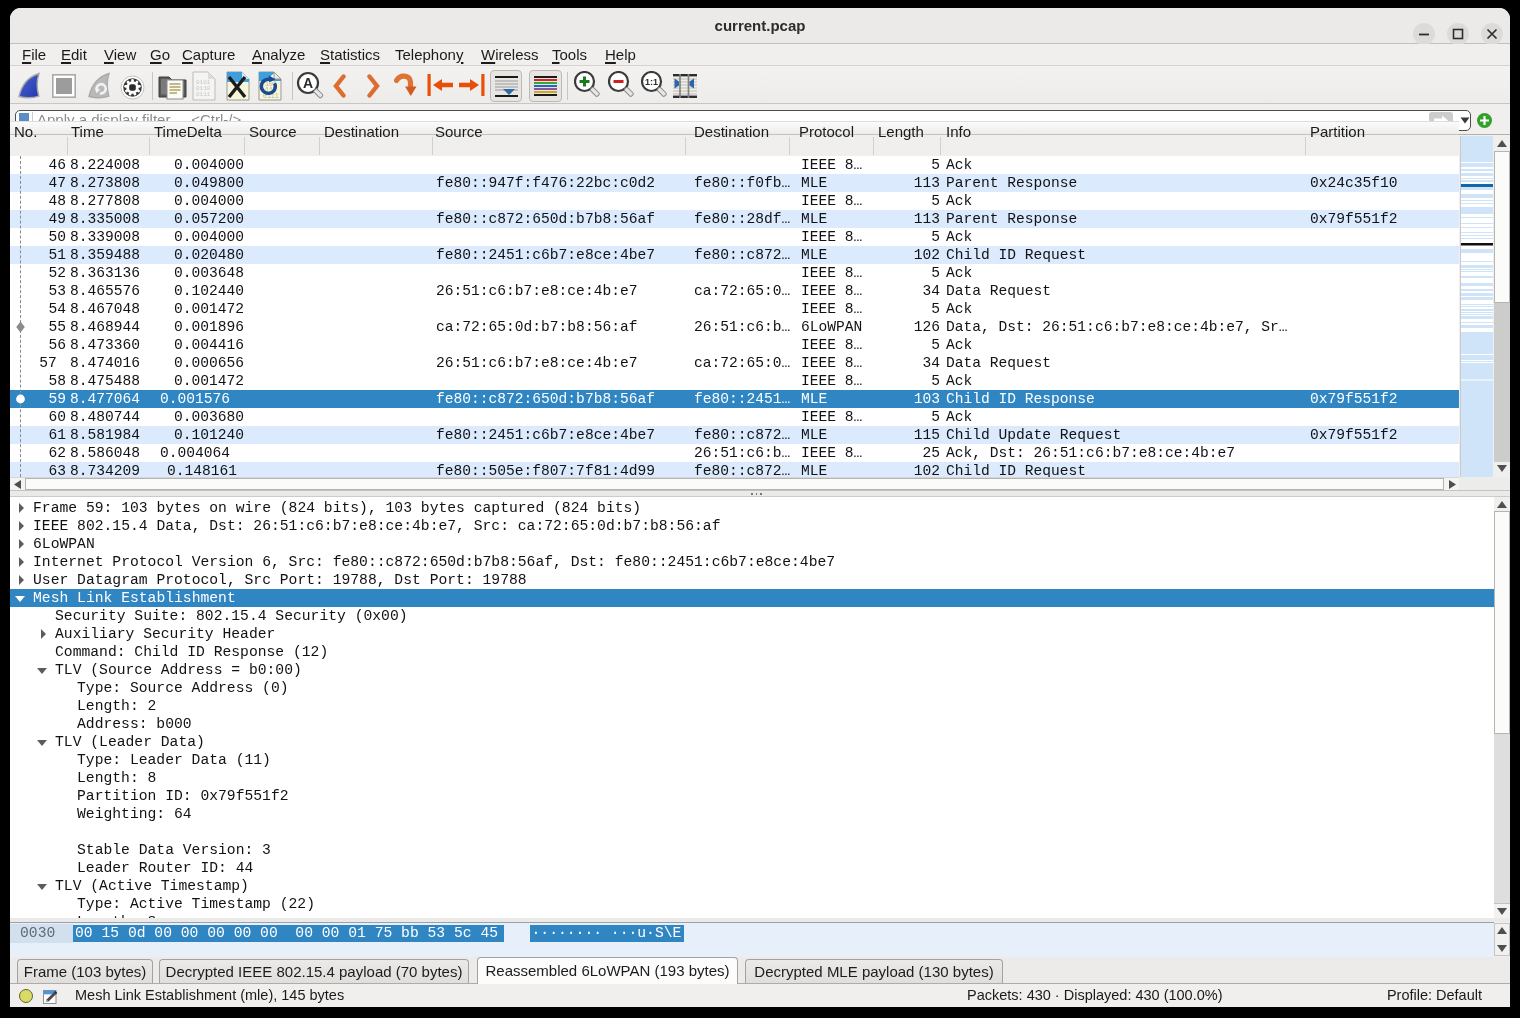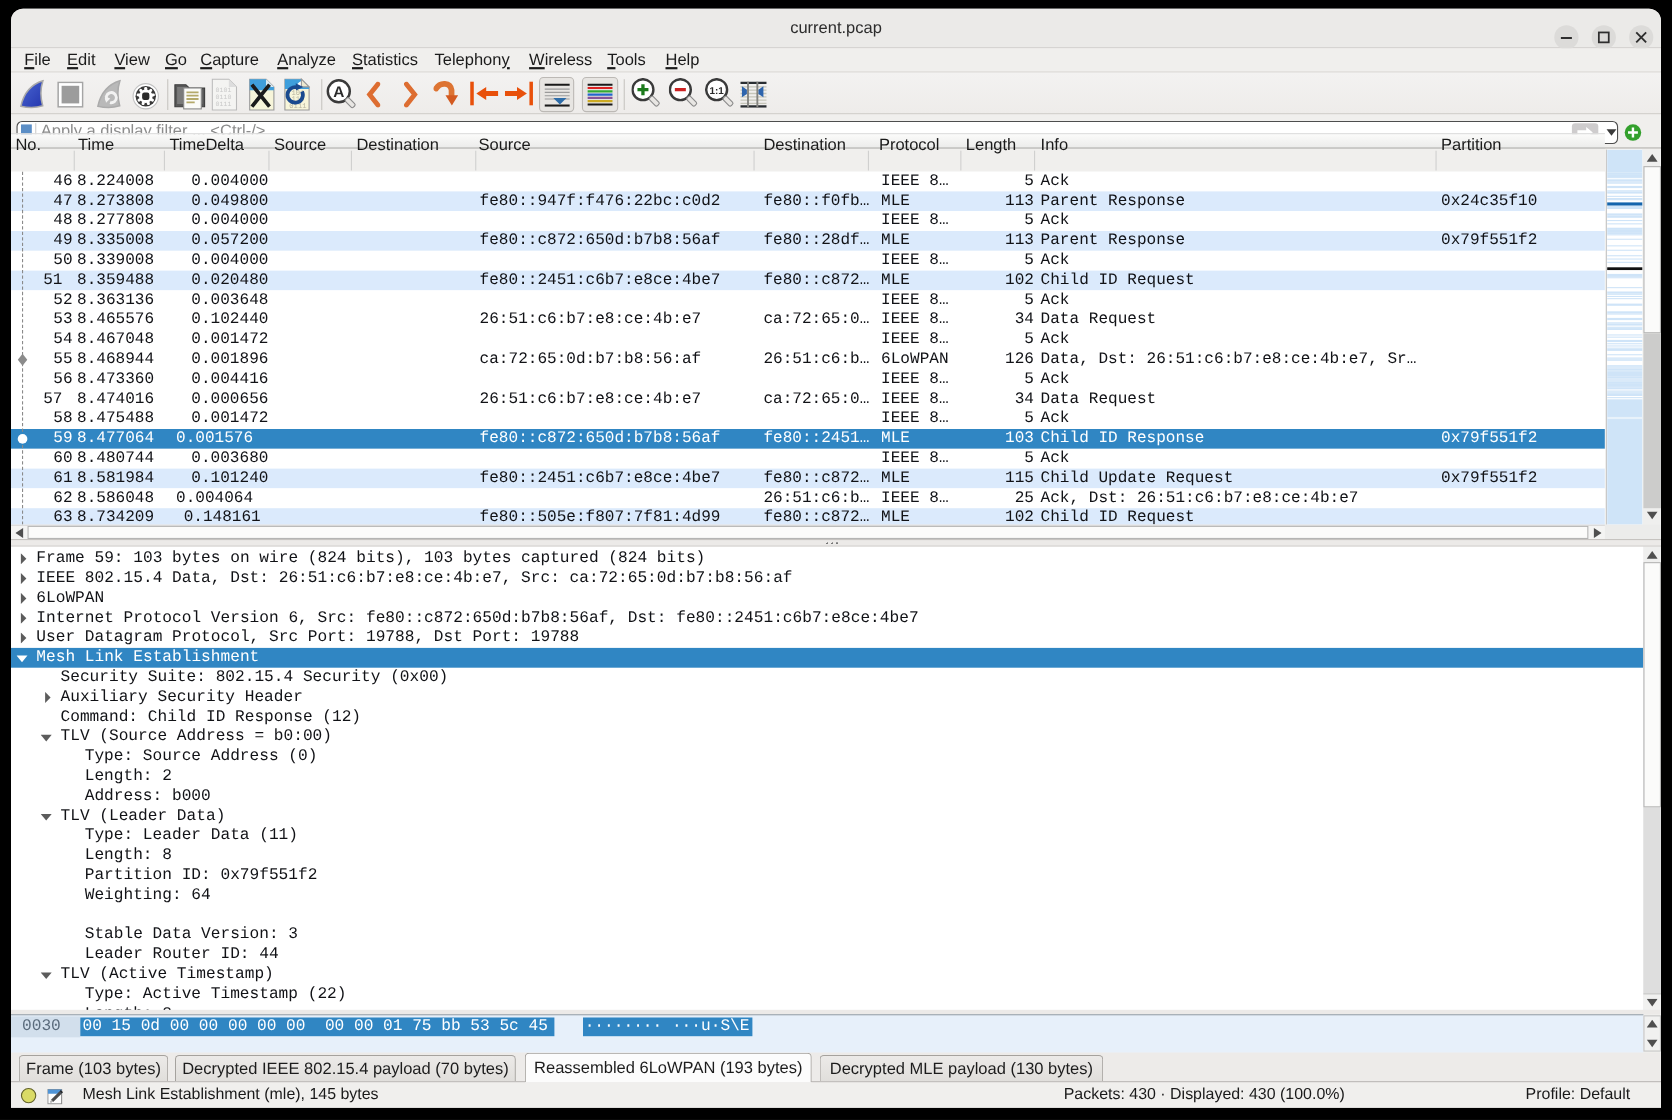--- a/index.html
+++ b/index.html
@@ -1,21 +1,21 @@
 <!DOCTYPE html>
 <html><head><meta charset="utf-8"><title>current.pcap</title>
 <style>
 *{margin:0;padding:0;box-sizing:border-box}
 html,body{width:1520px;height:1018px;background:#000;font-family:"Liberation Sans",sans-serif;overflow:hidden}
 .abs{position:absolute}
 #win{position:absolute;left:10px;top:8px;width:1500px;height:999px;background:#f0efed;border-radius:11px 11px 0 0}
 .mono{font-family:"Liberation Mono",monospace}
 
 #titlebar{position:absolute;left:10px;top:8px;width:1500px;height:36px;background:#ebeae8;border-radius:11px 11px 0 0;border-bottom:1px solid #c3c0bc}
-#title{position:absolute;left:0;top:0;width:100%;text-align:center;line-height:36px;font-weight:normal;font-size:15px;color:#2c2c2c}
+#title{position:absolute;left:0;top:0;width:100%;text-align:center;line-height:36px;font-weight:bold;font-size:15px;color:#2c2c2c}
 .wbtn{position:absolute;top:15px;width:22px;height:22px;border-radius:50%;background:#dcdbd9}
 
 #menubar{position:absolute;left:10px;top:44px;width:1500px;height:22px;background:#f0efed;border-bottom:1px solid #d6d3d0;font-size:15px;color:#1b1b1b}
 #menubar span{position:absolute;top:0;line-height:21px}
 #menubar u{text-decoration-thickness:1.5px;text-underline-offset:2px}
 
 #toolbar{position:absolute;left:10px;top:66px;width:1500px;height:38px;background:linear-gradient(#f3f2f1,#eeecea);border-bottom:1px solid #c9c6c2}
 .tsep{position:absolute;top:72px;width:1px;height:28px;background:#c8c5c1}
 .tbtn{position:absolute;top:70px;height:32px;background:#e7e5e2;border:1px solid #bcb9b5;border-radius:4px}
 
@@ -322,21 +322,21 @@
 </div>
 <div class="prow" style="top:72.00px;background:#fff;color:#111216">
 <span style="left:20px;width:36px;text-align:right">50</span>
 <span style="left:60px">8.339008</span>
 <span style="left:150px;width:84px;text-align:right">0.004000</span>
 <span style="left:791px">IEEE 8…</span>
 <span style="left:860px;width:70px;text-align:right">5</span>
 <span style="left:936px">Ack</span>
 </div>
 <div class="prow" style="top:90.00px;background:#dbeafc;color:#111216">
-<span style="left:20px;width:36px;text-align:center">51</span>
+<span style="left:20px;width:36px;text-align:right">51</span>
 <span style="left:60px">8.359488</span>
 <span style="left:150px;width:84px;text-align:right">0.020480</span>
 <span style="left:426px">fe80::2451:c6b7:e8ce:4be7</span>
 <span style="left:684px">fe80::c872…</span>
 <span style="left:791px">MLE</span>
 <span style="left:860px;width:70px;text-align:right">102</span>
 <span style="left:936px">Child ID Request</span>
 </div>
 <div class="prow" style="top:108.00px;background:#fff;color:#111216">
 <span style="left:20px;width:36px;text-align:right">52</span>

